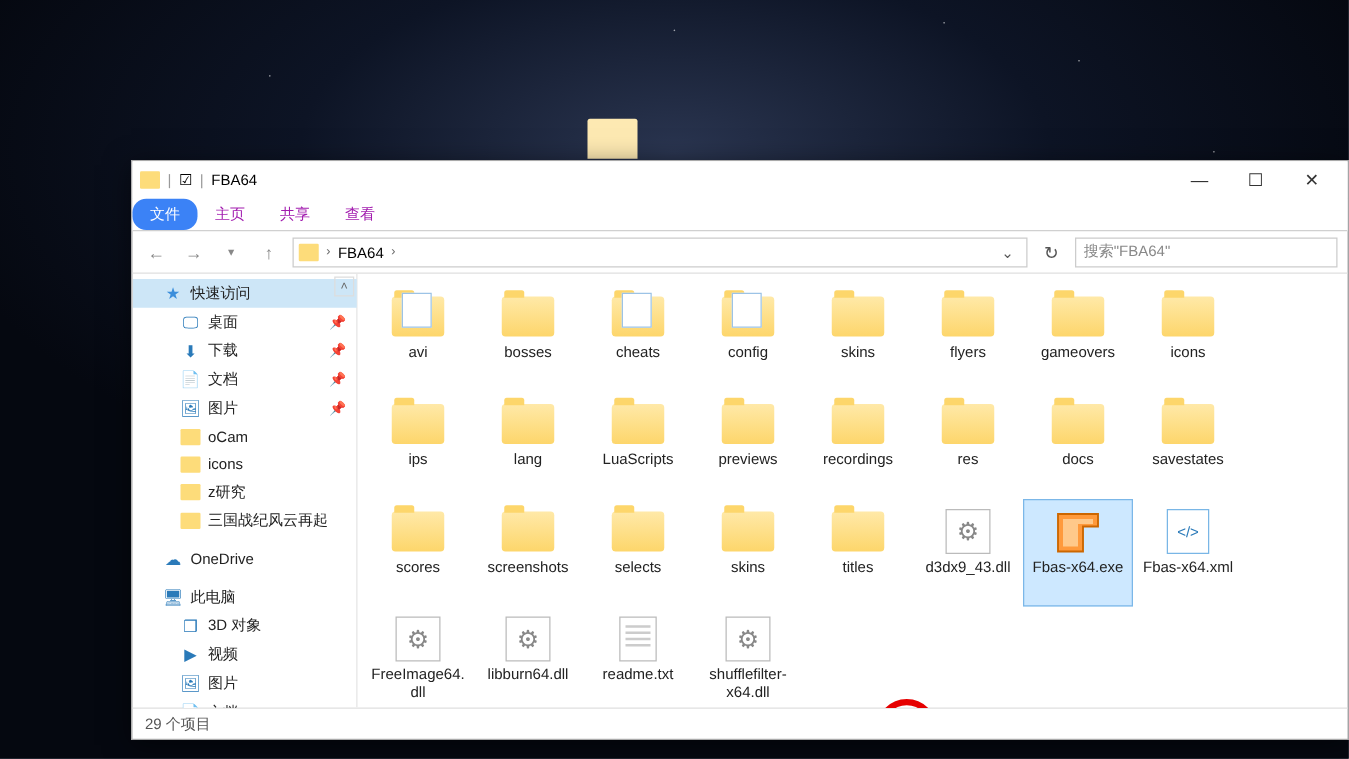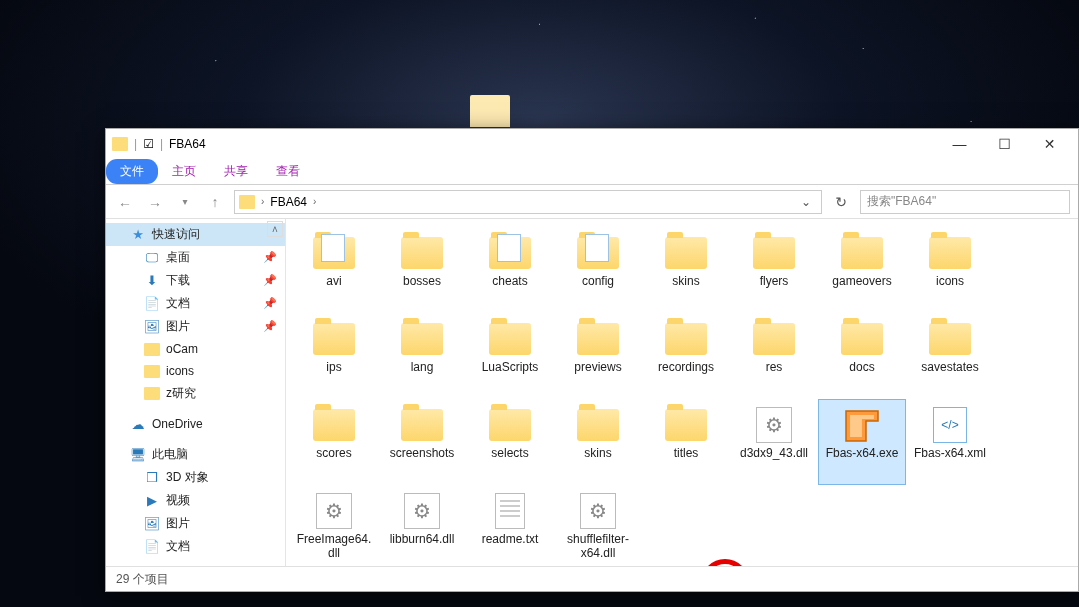--- a/index.html
+++ b/index.html
@@ -371,20 +371,26 @@
               <span class="folder-ic"></span>
             </span>
             <span>icons</span>
           </div>
           <div class="side-item level1">
             <span class="icon">
               <span class="folder-ic"></span>
             </span>
             <span>z研究</span>
           </div>
+          <div class="side-item level1">
+            <span class="icon">
+              <span class="folder-ic"></span>
+            </span>
+            <span>三国战纪风云再起</span>
+          </div>
         </div>
 
       <div style="height:8px"></div>
       <div class="side-item" style="padding-left:24px">
         <span class="icon blue-ic">☁</span>
         <span>OneDrive</span>
       </div>
 
       <div style="height:8px"></div>
       <div class="side-item" style="padding-left:24px">

